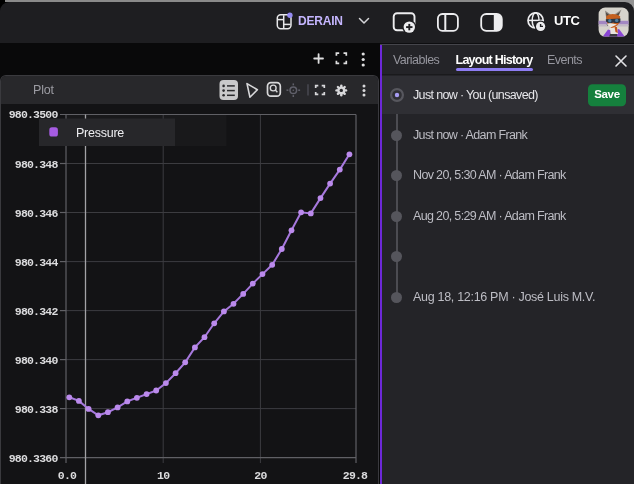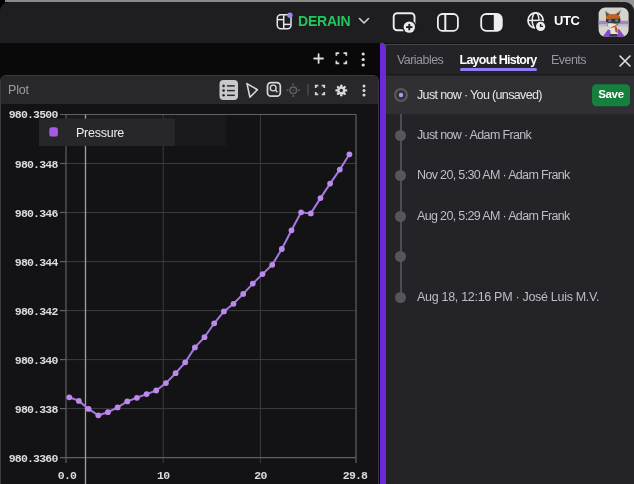--- a/index.html
+++ b/index.html
@@ -10,24 +10,24 @@
     background:#1e1e21; border-radius:9px 9px 0 0; }
   .graytop { position:absolute; top:0; left:5px; width:629px; height:2px; background:#8a8a8a; }
   .graycorner { position:absolute; top:0; left:620px; width:14px; height:13px; background:#939393; }
   .topbar svg, .topbar span { position:absolute; }
   .main { position:absolute; left:0; top:42px; width:634px; height:442px; display:flex; }
   .left { position:relative; width:380px; height:442px; background:#09090a; }
   .ltoolbar { position:absolute; left:0; top:0; width:380px; height:33px; }
   .panel { position:absolute; left:0px; top:33px; width:379px; height:409px;
     background:#131315; border:1px solid #3a3a3e; border-bottom:none; border-radius:6px 6px 0 0; }
   .phead { position:absolute; left:0; top:0; width:377px; height:28px; background:#28282b;
-    border-radius:5px 5px 0 0; display:flex; align-items:center; }
+    border-radius:5px 5px 0 0; display:flex; align-items:center;padding-left:25px; }
   .phead .title { color:#9c9ca3; font-size:12.5px; letter-spacing:-0.2px; margin-left:7px; }
   .right { position:relative; width:254px; height:442px; background:#242428;
-    border-left:6px solid #6d28d9; }
+    border-left:2px solid #6d28d9; }
   .tabs { position:absolute; left:0; top:0; width:252px; height:33px; border-bottom:1px solid #1a1a1c; }
   .tab { position:absolute; top:0; height:33px; line-height:36px; font-size:12.5px; letter-spacing:-0.55px; color:#96969e; white-space:nowrap; }
   .tab.active { color:#fff; font-weight:700; letter-spacing:-0.75px; }
   .tab.active .ul { position:absolute; left:0; bottom:4px; width:100%; height:3px;
     border-radius:2px; background:#8d7cf3; }
   .closex { position:absolute; top:10.5px; right:5px; width:16px; height:16px; }
   .row { position:absolute; left:0; width:252px; height:38px; }
   .row .txt { position:absolute; left:31px; top:50%; transform:translateY(-50%);
     font-size:12.5px; letter-spacing:-0.65px; color:#bdbdc4; white-space:nowrap; }
   .sel { background:#2f2f34; }
@@ -46,21 +46,21 @@
 <div class="graycorner"></div>
 <div class="topbar">
     <div class="tbbg"></div>
   <svg style="left:275px;top:10px;" width="20" height="22" viewBox="0 0 20 22">
     <rect x="2.3" y="4.7" width="13.7" height="14" rx="3.4" fill="none" stroke="#e8e8ea" stroke-width="1.5"></rect>
     <line x1="8.7" y1="5.2" x2="8.7" y2="18.2" stroke="#e8e8ea" stroke-width="1.5"></line>
     <line x1="2.8" y1="9.6" x2="8.7" y2="9.6" stroke="#e8e8ea" stroke-width="1.5"></line>
     <line x1="8.7" y1="14.4" x2="15.5" y2="14.4" stroke="#e8e8ea" stroke-width="1.5"></line>
     <circle cx="14.9" cy="5.3" r="2.7" fill="#948af2"></circle>
   </svg>
-  <span style="left:298px;top:0;line-height:42px;color:#22c55e;font-size:14px;font-weight:600;letter-spacing:-0.2px;">DERAIN</span>
+  <span style="left:298px;top:0;line-height:42px;color:#c4b5fd;font-size:12px;font-weight:600;letter-spacing:-0.2px;">DERAIN</span>
   <svg style="left:358px;top:15px;" width="12" height="12" viewBox="0 0 12 12">
     <path d="M1.5 3.5 L6 8 L10.5 3.5" fill="none" stroke="#d5d5d8" stroke-width="1.5" stroke-linecap="round" stroke-linejoin="round"></path>
   </svg>
 
   <svg style="left:392px;top:11px;" width="26" height="23" viewBox="0 0 26 23">
     <rect x="1.7" y="2.2" width="20.8" height="17.1" rx="3.4" fill="none" stroke="#ededef" stroke-width="1.9"></rect>
     <circle cx="17.3" cy="16.1" r="7" fill="#1e1e21"></circle>
     <circle cx="17.3" cy="16.1" r="5.7" fill="#ededef"></circle>
     <line x1="17.3" y1="12.9" x2="17.3" y2="19.3" stroke="#1e1e21" stroke-width="1.9"></line>
     <line x1="14.1" y1="16.1" x2="20.5" y2="16.1" stroke="#1e1e21" stroke-width="1.9"></line>

